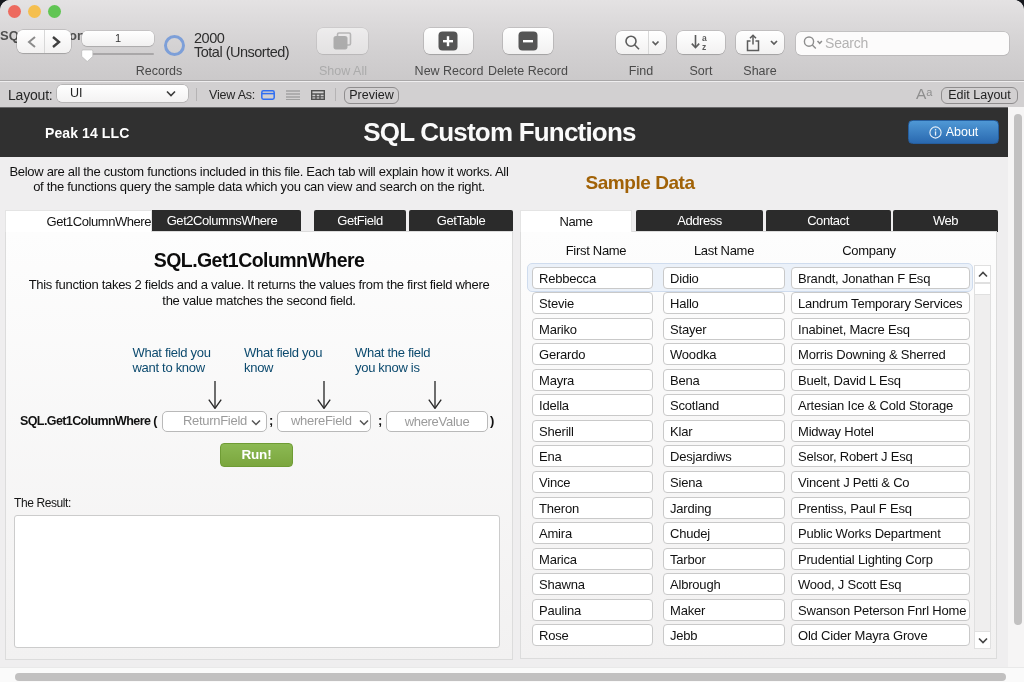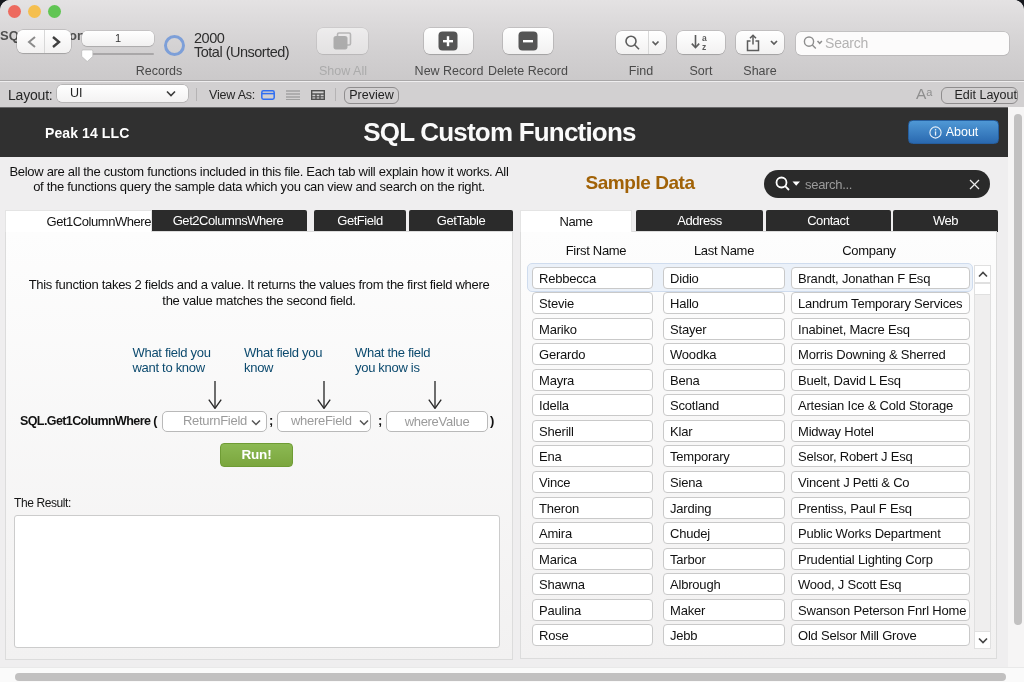--- a/index.html
+++ b/index.html
@@ -209,59 +209,48 @@
   <svg class="abs" style="left:311px;top:89.5px" width="14" height="10" viewBox="0 0 14 10">
     <rect x="0.7" y="0.7" width="12.6" height="8.6" fill="none" stroke="#4f4f4f" stroke-width="1.4"></rect>
     <line x1="1" y1="4" x2="13" y2="4" stroke="#4f4f4f" stroke-width="1.4"></line>
     <line x1="5" y1="4" x2="5" y2="9" stroke="#4f4f4f" stroke-width="1.3"></line>
     <line x1="9" y1="4" x2="9" y2="9" stroke="#4f4f4f" stroke-width="1.3"></line>
     <line x1="1" y1="6.8" x2="13" y2="6.8" stroke="#4f4f4f" stroke-width="1.1"></line>
   </svg>
   <div class="abs lsep" style="left:335px;top:88px;"></div>
   <div class="abs obtn" style="left:344px;top:86.5px;width:55px;height:17px;line-height:15.5px;border-radius:6px;">Preview</div>
   <div class="abs" style="left:916px;top:85px;font-size:15.5px;color:#8e8e8e;">A<span style="font-size:11px;vertical-align:3px;">a</span></div>
-  <div class="abs obtn" style="left:941px;top:86.5px;width:77px;height:17px;line-height:15.5px;border-radius:6px;text-align:right;">Edit Layout</div>
+  <div class="abs obtn" style="left:941px;top:86.5px;width:77px;height:17px;line-height:15.5px;border-radius:6px;">Edit Layout</div>
 
   <div id="dhdr" class="abs"></div>
   <div id="peak" class="abs">Peak 14 LLC</div>
   <div id="bigtitle" class="abs">SQL Custom Functions</div>
   <div id="about" class="abs"><svg style="position:relative;top:3px;margin-right:4px" width="13" height="13" viewBox="0 0 13 13">
     <circle cx="6.5" cy="6.5" r="5.6" fill="none" stroke="#e8f0f8" stroke-width="1.1"></circle>
     <rect x="5.9" y="5.4" width="1.3" height="4.2" fill="#e8f0f8"></rect>
         <rect x="5.9" y="3.1" width="1.3" height="1.4" fill="#e8f0f8"></rect>
   </svg>About</div>
 
   <div id="intro" class="abs">Below are all the custom functions included in this file. Each tab will explain how it works. All<br>of the functions query the sample data which you can view and search on the right.</div>
   <div id="sdata" class="abs">Sample Data</div>
-  <div id="spill" class="abs">
-    <svg class="abs" style="left:11px;top:6px" width="26" height="16" viewBox="0 0 26 16">
-      <circle cx="6.5" cy="6.5" r="5" fill="none" stroke="#fff" stroke-width="1.8"></circle>
-      <line x1="10.2" y1="10.2" x2="14" y2="14" stroke="#fff" stroke-width="1.8"></line>
-      <polygon points="17.5,5.5 25,5.5 21.2,9.8" fill="#fff"></polygon>
-    </svg>
-    <div class="abs ph">search...</div>
-    <svg class="abs" style="left:205px;top:8.5px" width="11" height="11" viewBox="0 0 11 11">
-      <line x1="1" y1="1" x2="10" y2="10" stroke="#ececec" stroke-width="1.3"></line>
-      <line x1="10" y1="1" x2="1" y2="10" stroke="#ececec" stroke-width="1.3"></line>
-    </svg>
-  </div>
 
   <div class="abs tabw" style="left:5px;width:147px;text-align:right;">Get1ColumnWhere</div>
-  <div class="abs tabd" style="left:149px;width:158px;">Get2ColumnsWhere</div>
+  <div class="abs tabd" style="left:143px;width:158px;">Get2ColumnsWhere</div>
   <div class="abs tabd" style="left:314px;width:92px;">GetField</div>
   <div class="abs tabd" style="left:409px;width:104px;">GetTable</div>
 
   <div class="abs tabw" style="left:520px;width:112px;">Name</div>
   <div class="abs tabd" style="left:636px;width:127px;">Address</div>
   <div class="abs tabd" style="left:765.5px;width:125px;">Contact</div>
   <div class="abs tabd" style="left:893px;width:105px;">Web</div>
 
   <div id="lpanel" class="abs panel"></div>
   <div id="rpanel" class="abs panel"></div>
 
+  <div id="fheading" class="abs">SQL.Get1ColumnWhere</div>
   <div id="fdesc" class="abs">This function takes 2 fields and a value. It returns the values from the first field where<br>the value matches the second field.</div>
   <div id="wl1" class="abs wlabel">What field you<br>want to know</div>
   <div id="wl2" class="abs wlabel">What field you<br>know</div>
   <div id="wl3" class="abs wlabel">What the field<br>you know is</div>
   <svg id="da1" class="abs darrow" viewBox="0 0 22 28">
       <line x1="11" y1="0" x2="11" y2="26.8" stroke="#2a2a2a" stroke-width="1.35"></line>
       <polyline points="4.8,18.6 11,27.4 17.2,18.6" fill="none" stroke="#2a2a2a" stroke-width="1.35"></polyline>
     </svg>
   <svg id="da2" class="abs darrow" viewBox="0 0 22 28">
       <line x1="11" y1="0" x2="11" y2="26.8" stroke="#2a2a2a" stroke-width="1.35"></line>
@@ -312,21 +301,21 @@
   <div class="cell c1" style="top:368.7px">Mayra</div>
       <div class="cell c2" style="top:368.7px">Bena</div>
       <div class="cell c3" style="top:368.7px">Buelt, David L Esq</div>
   <div class="cell c1" style="top:394.2px">Idella</div>
       <div class="cell c2" style="top:394.2px">Scotland</div>
       <div class="cell c3" style="top:394.2px">Artesian Ice &amp; Cold Storage</div>
   <div class="cell c1" style="top:419.8px">Sherill</div>
       <div class="cell c2" style="top:419.8px">Klar</div>
       <div class="cell c3" style="top:419.8px">Midway Hotel</div>
   <div class="cell c1" style="top:445.4px">Ena</div>
-      <div class="cell c2" style="top:445.4px">Temporary</div>
+      <div class="cell c2" style="top:445.4px">Desjardiws</div>
       <div class="cell c3" style="top:445.4px">Selsor, Robert J Esq</div>
   <div class="cell c1" style="top:470.9px">Vince</div>
       <div class="cell c2" style="top:470.9px">Siena</div>
       <div class="cell c3" style="top:470.9px">Vincent J Petti &amp; Co</div>
   <div class="cell c1" style="top:496.5px">Theron</div>
       <div class="cell c2" style="top:496.5px">Jarding</div>
       <div class="cell c3" style="top:496.5px">Prentiss, Paul F Esq</div>
   <div class="cell c1" style="top:522.0px">Amira</div>
       <div class="cell c2" style="top:522.0px">Chudej</div>
       <div class="cell c3" style="top:522.0px">Public Works Department</div>
@@ -334,21 +323,21 @@
       <div class="cell c2" style="top:547.5px">Tarbor</div>
       <div class="cell c3" style="top:547.5px">Prudential Lighting Corp</div>
   <div class="cell c1" style="top:573.1px">Shawna</div>
       <div class="cell c2" style="top:573.1px">Albrough</div>
       <div class="cell c3" style="top:573.1px">Wood, J Scott Esq</div>
   <div class="cell c1" style="top:598.7px">Paulina</div>
       <div class="cell c2" style="top:598.7px">Maker</div>
       <div class="cell c3" style="top:598.7px">Swanson Peterson Fnrl Home</div>
   <div class="cell c1" style="top:624.2px">Rose</div>
       <div class="cell c2" style="top:624.2px">Jebb</div>
-      <div class="cell c3" style="top:624.2px">Old Selsor Mill Grove</div>
+      <div class="cell c3" style="top:624.2px">Old Cider Mayra Grove</div>
   </div>
 
   <div id="psbtrack" class="abs"></div>
   <div class="abs psbbox" style="top:264.5px;height:18px;">
     <svg style="position:absolute;left:3px;top:5px" width="10" height="7" viewBox="0 0 10 7">
         <polyline points="1,5.5 5,1.5 9,5.5" fill="none" stroke="#444" stroke-width="1.6"></polyline>
       </svg>
   </div>
   <div class="abs psbbox" style="top:282.5px;height:12px;"></div>
   <div class="abs psbbox" style="top:631px;height:18px;">

